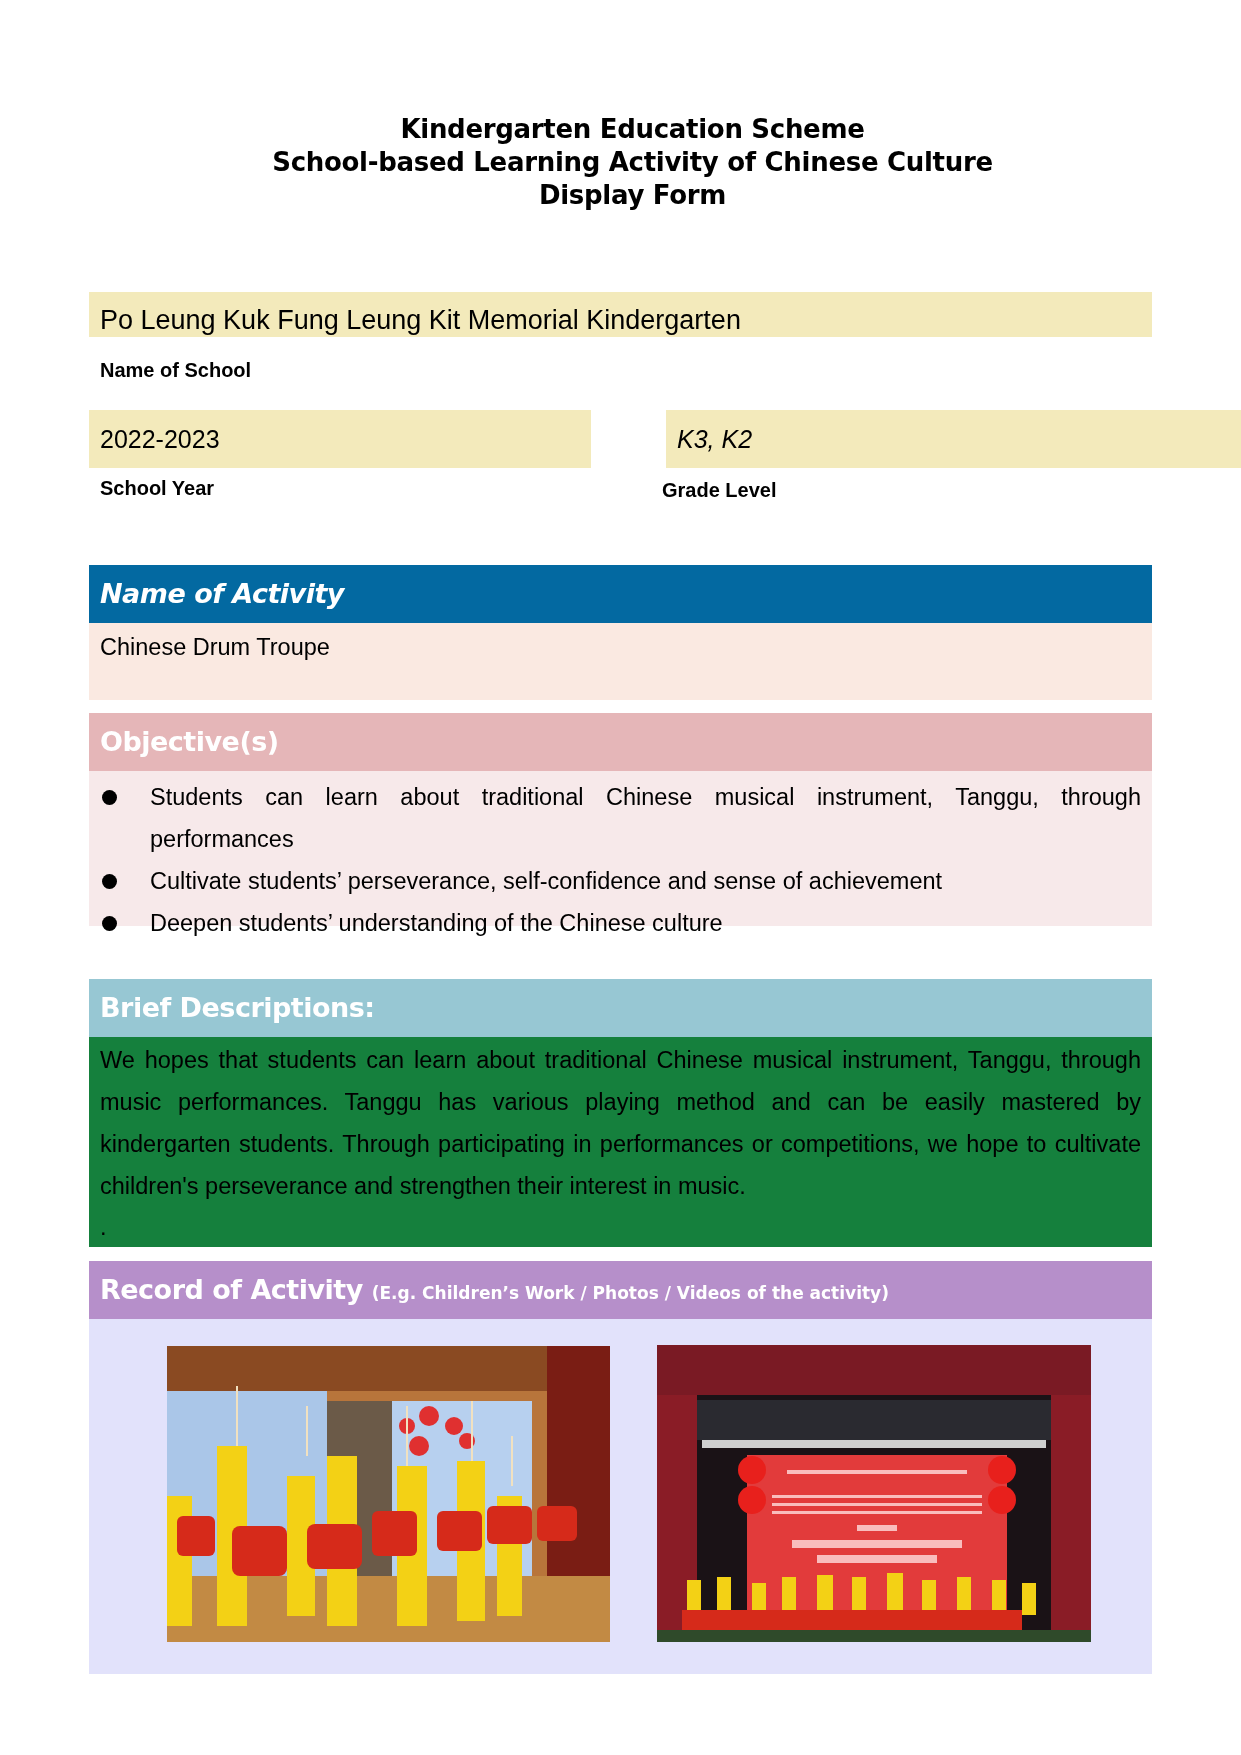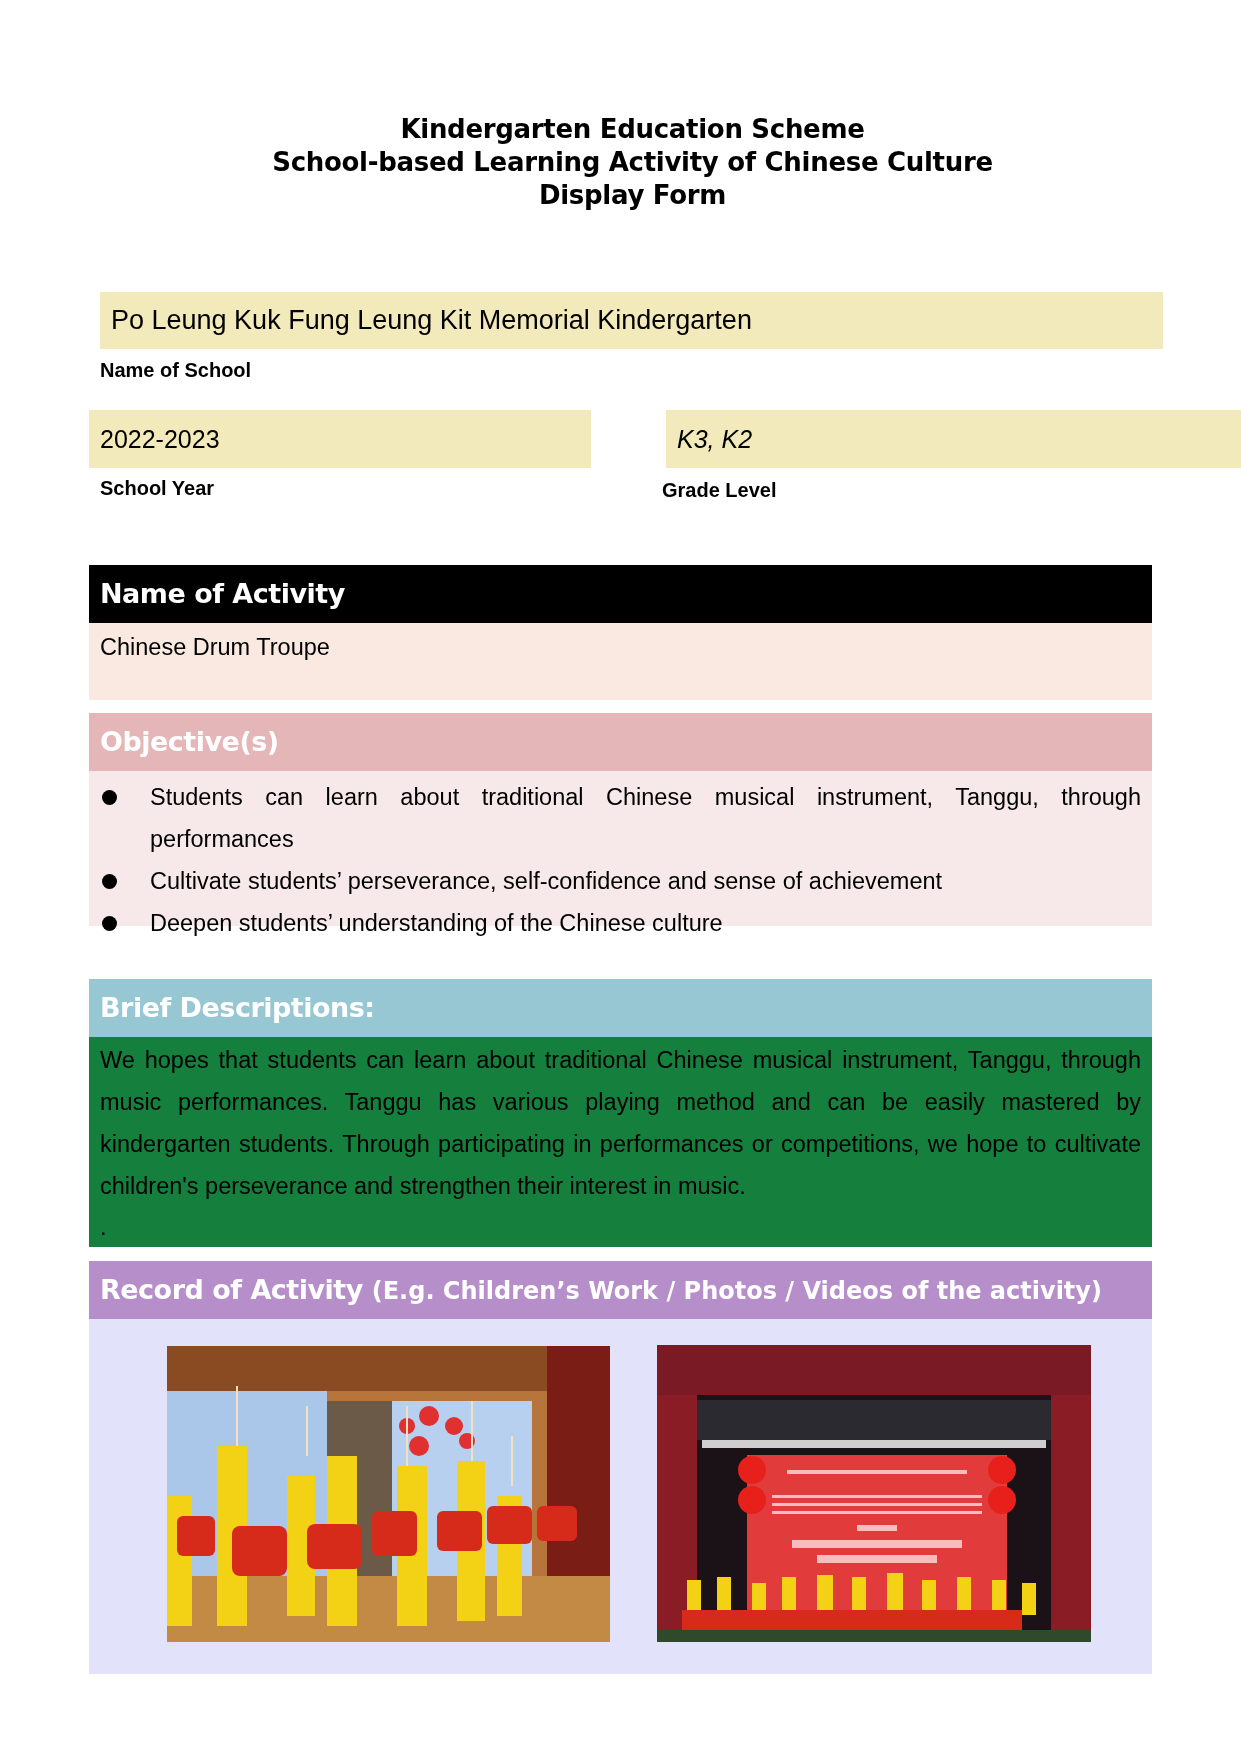--- a/index.html
+++ b/index.html
@@ -8,56 +8,56 @@
 
   .title-block { position: absolute; left: 0; top: 113px; width: 1241px; text-align: center; padding-left: 24px; }
   .title-line { font-family: "DejaVu Sans", sans-serif; font-weight: bold; font-size: 26px; line-height: 33px; letter-spacing: -0.3px; }
 
   .fill { position: absolute; background: #f3eabb; }
   .fill-text { position: absolute; left: 11px; font-size: 25px; line-height: 1; }
   .caption { position: absolute; font-size: 20px; font-weight: bold; }
 
   .section { position: absolute; left: 89px; width: 1063px; }
   .sec-head { height: 58px; color: #ffffff; font-family: "DejaVu Sans", sans-serif; font-weight: bold; font-size: 27px; padding-left: 11px; line-height: 58px; letter-spacing: -0.5px; }
-  .sec-head .sub { font-size: 24px; font-weight: bold; letter-spacing: 0; }
+  .sec-head .sub { font-size: 17px; font-weight: bold; letter-spacing: 0; }
   .sec-body { position: relative; font-size: 23.5px; }
 
   .obj-item { position: relative; padding-left: 61px; padding-right: 11px; line-height: 42px; text-align: justify; }
   .obj-bullet { position: absolute; left: 13px; top: 14px; width: 15px; height: 15px; border-radius: 50%; background: #000; }
 
   .desc-p { padding: 0 11px; line-height: 42px; text-align: justify; text-align-last: left; }
 
   .photo { position: absolute; overflow: hidden; }
 </style>
 </head>
 <body>
 
 <div class="title-block">
   <div class="title-line">Kindergarten Education Scheme</div>
   <div class="title-line">School-based Learning Activity of Chinese Culture</div>
   <div class="title-line">Display Form</div>
 </div>
 
-<div class="fill" style="left:100px; top:292px; width:1063px; height:57px;">
+<div class="fill" style="left:89px; top:292px; width:1063px; height:45px;">
   <span class="fill-text" style="top:15px; font-size:27px;">Po Leung Kuk Fung Leung Kit Memorial Kindergarten</span>
 </div>
 <div class="caption" style="left:100px; top:359px;">Name of School</div>
 
 <div class="fill" style="left:89px; top:410px; width:502px; height:58px;padding-left:42px;">
   <span class="fill-text" style="top:17px;">2022-2023</span>
 </div>
 <div class="caption" style="left:100px; top:477px;">School Year</div>
 
 <div class="fill" style="left:666px; top:410px; width:598px; height:58px;font-style:italic;">
   <span class="fill-text" style="top:17px;">K3, K2</span>
 </div>
 <div class="caption" style="left:662px; top:479px;">Grade Level</div>
 
 <div class="section" style="top:565px;">
-  <div class="sec-head" style="background:#000000;">Name of Activity</div>
+  <div class="sec-head" style="background:#0369a1;font-style:italic;">Name of Activity</div>
   <div class="sec-body" style="background:#fae9e1; height:77px;">
     <div style="position:absolute; left:11px; top:11px;">Chinese Drum Troupe</div>
   </div>
 </div>
 
 <div class="section" style="top:713px;">
   <div class="sec-head" style="background:#e5b6b8;">Objective(s)</div>
   <div class="sec-body" style="background:#f7e9ea; height:155px; padding-top:5px;">
     <div class="obj-item">
       <span class="obj-bullet"></span>

